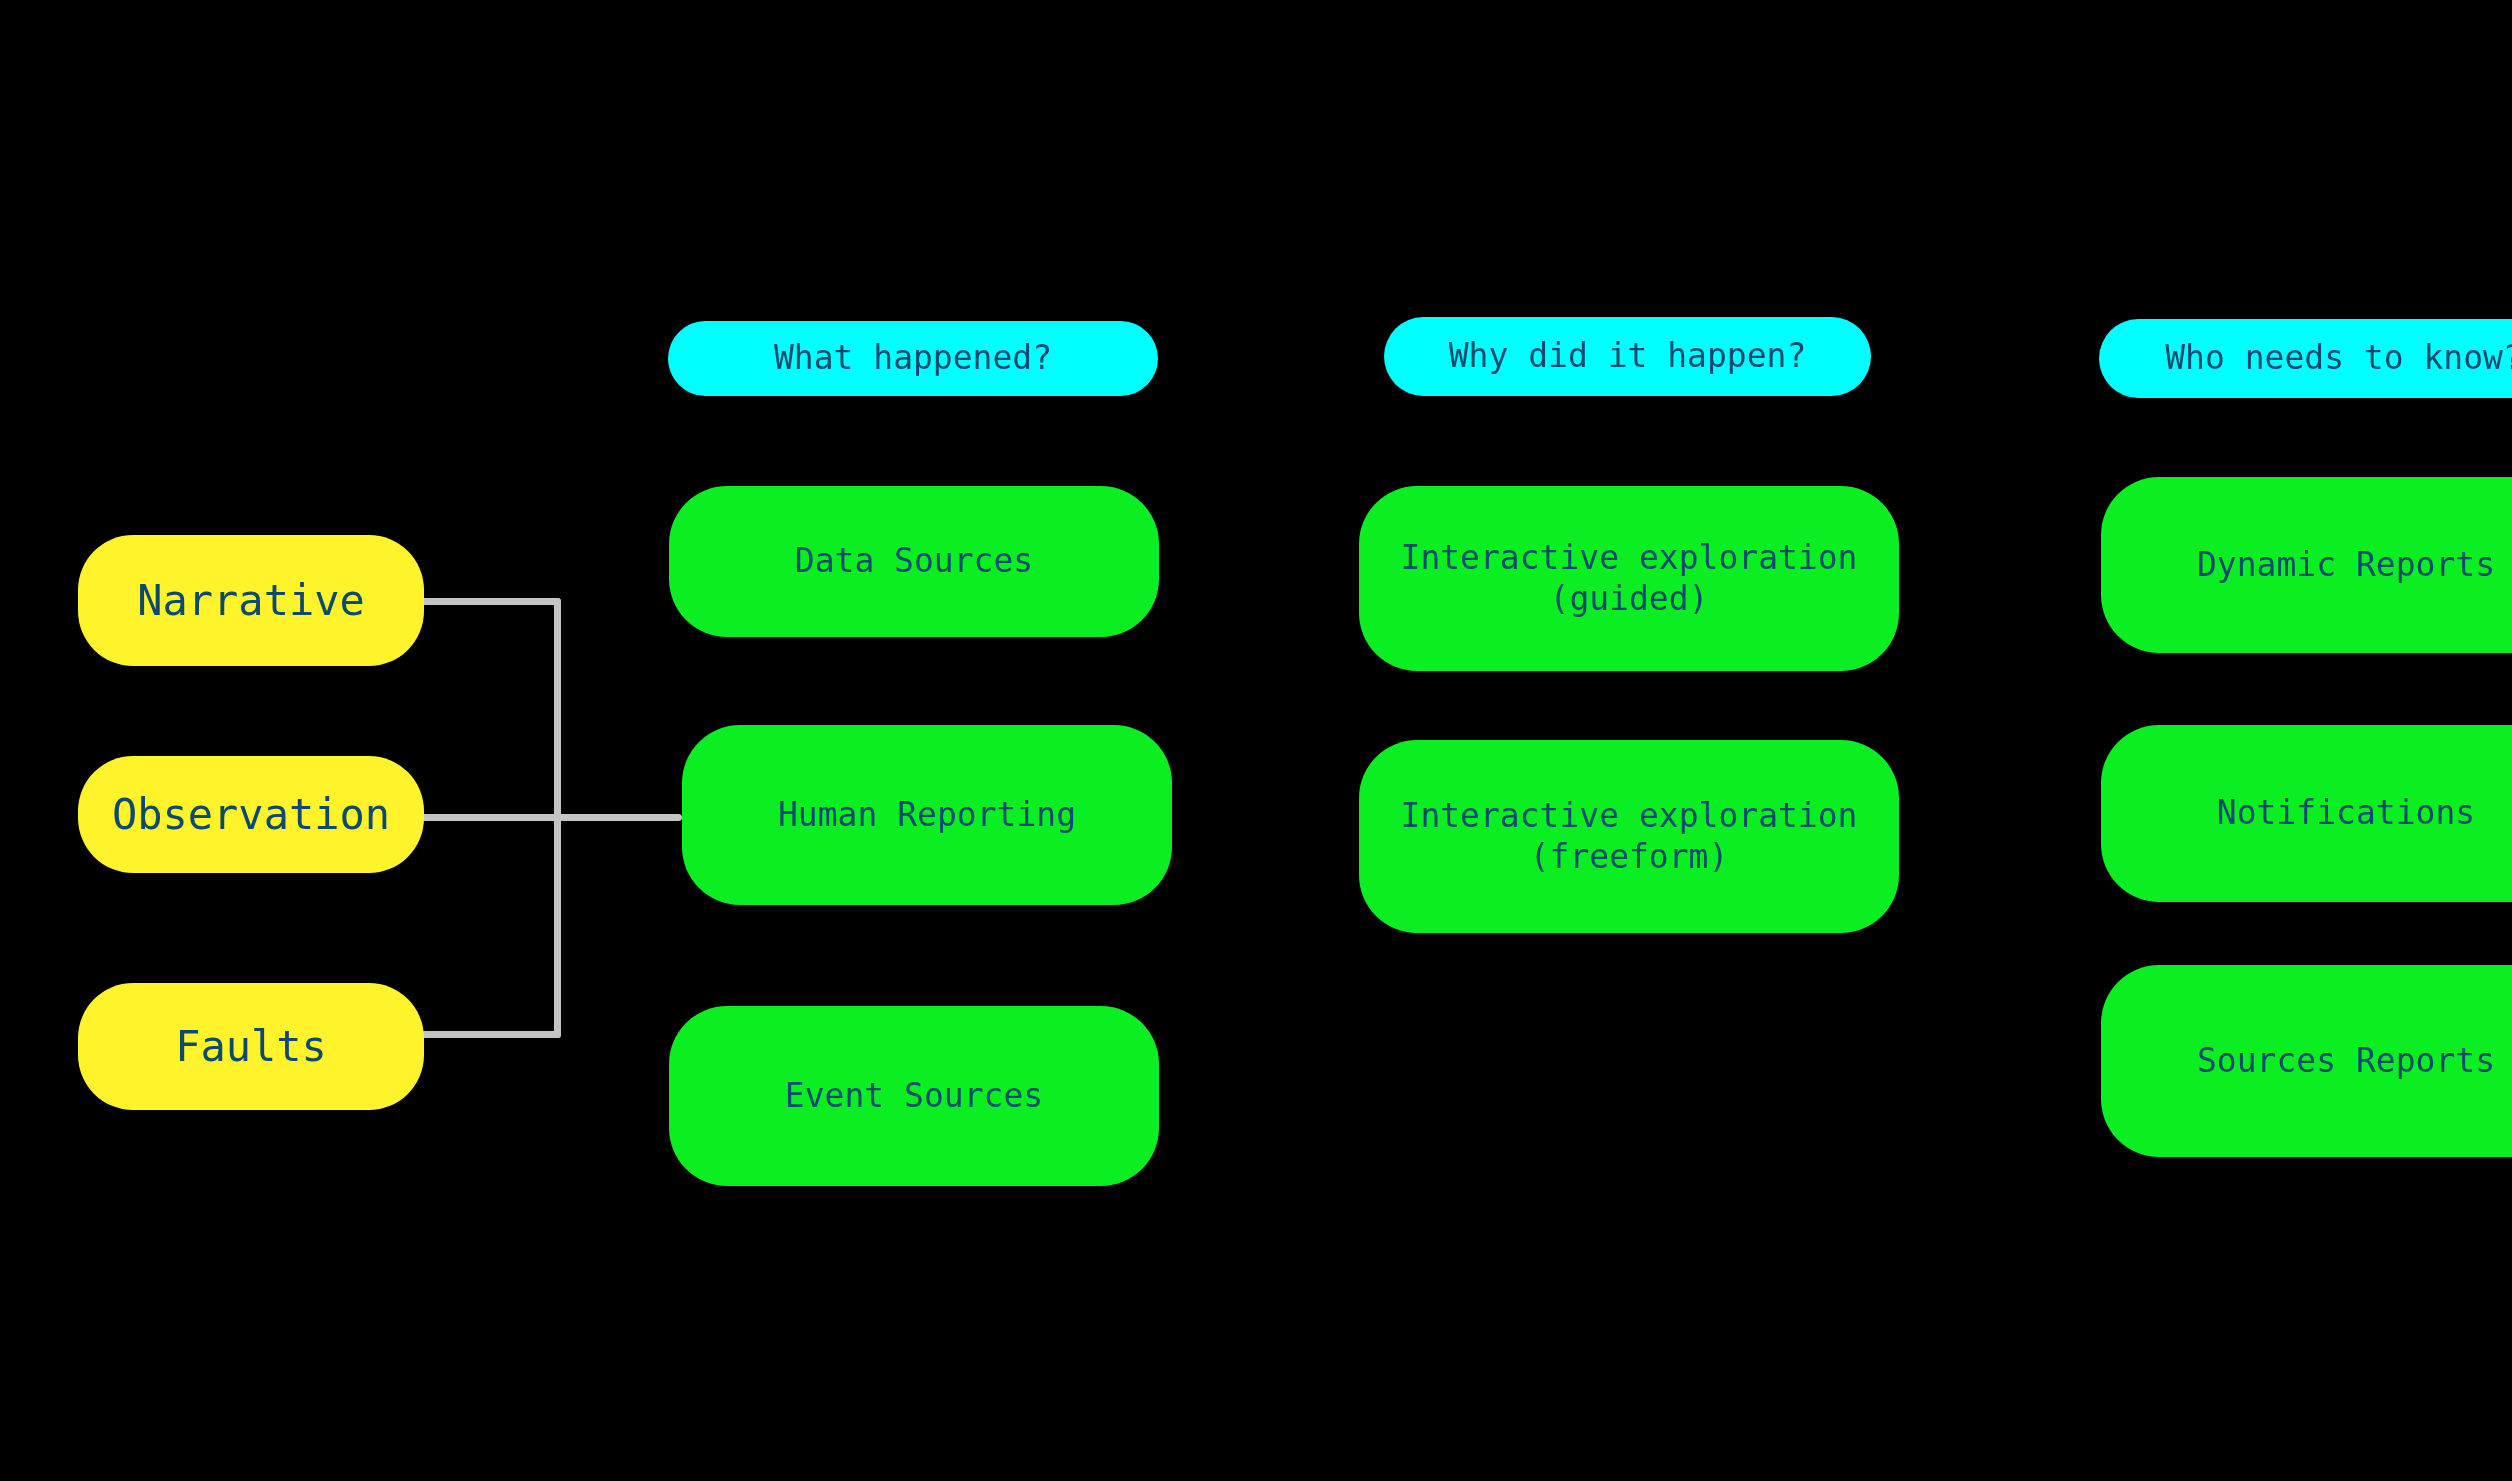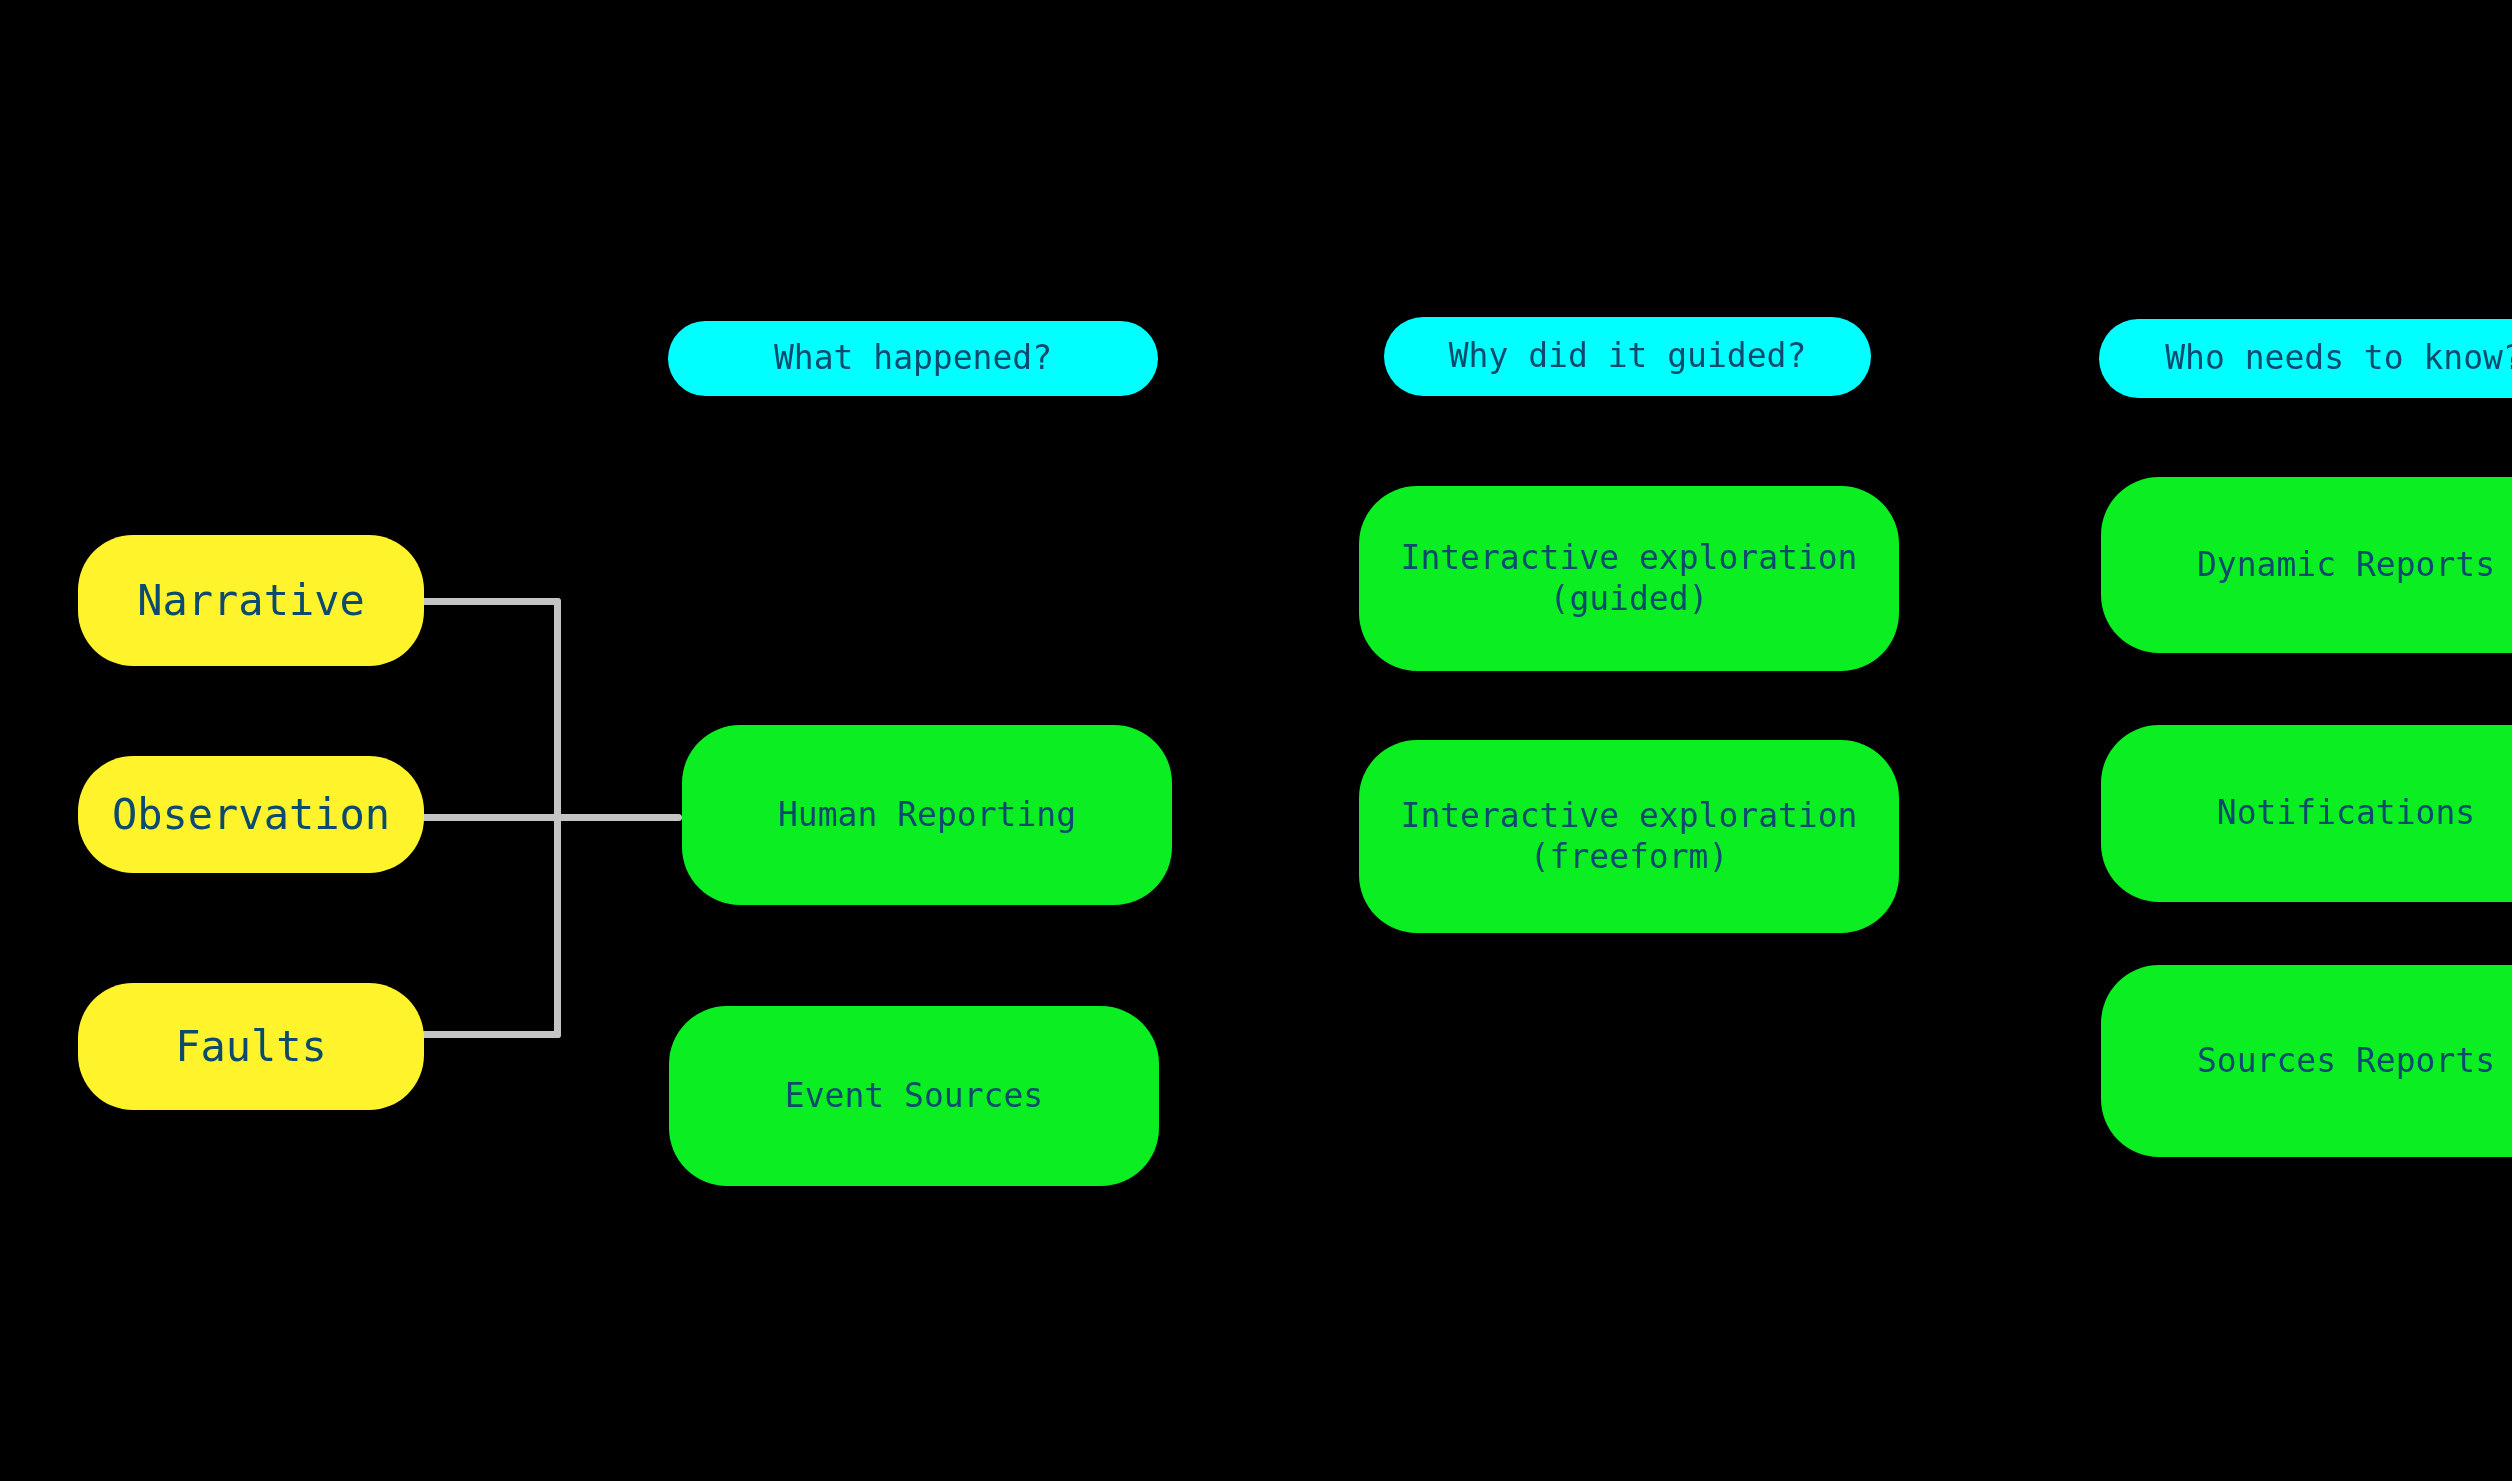--- a/index.html
+++ b/index.html
@@ -72,31 +72,34 @@
   </div>
 
   <div class="node node-yellow" style="left:78px; top:967px; width:346px; height:127px;margin-top:16px;">
     <span>Faults</span>
   </div>
 
   <div class="node node-cyan" style="left:668px; top:321px; width:490px; height:75px;">
     <span>What happened?</span>
   </div>
 
+  <div class="node node-green" style="left:669px; top:486px; width:490px; height:151px;">
+    <span>Data Sources</span>
+  </div>
 
   <div class="node node-green" style="left:682px; top:725px; width:490px; height:180px;">
     <span>Human Reporting</span>
   </div>
 
   <div class="node node-green" style="left:669px; top:982px; width:490px; height:180px;margin-top:24px;">
     <span>Event Sources</span>
   </div>
 
   <div class="node node-cyan" style="left:1384px; top:317px; width:487px; height:79px;">
-    <span>Why did it guided?</span>
+    <span>Why did it happen?</span>
   </div>
 
   <div class="node node-green" style="left:1359px; top:486px; width:540px; height:185px;">
     <span>Interactive exploration
 (guided)</span>
   </div>
 
   <div class="node node-green" style="left:1359px; top:740px; width:540px; height:193px;">
     <span>Interactive exploration
 (freeform)</span>

